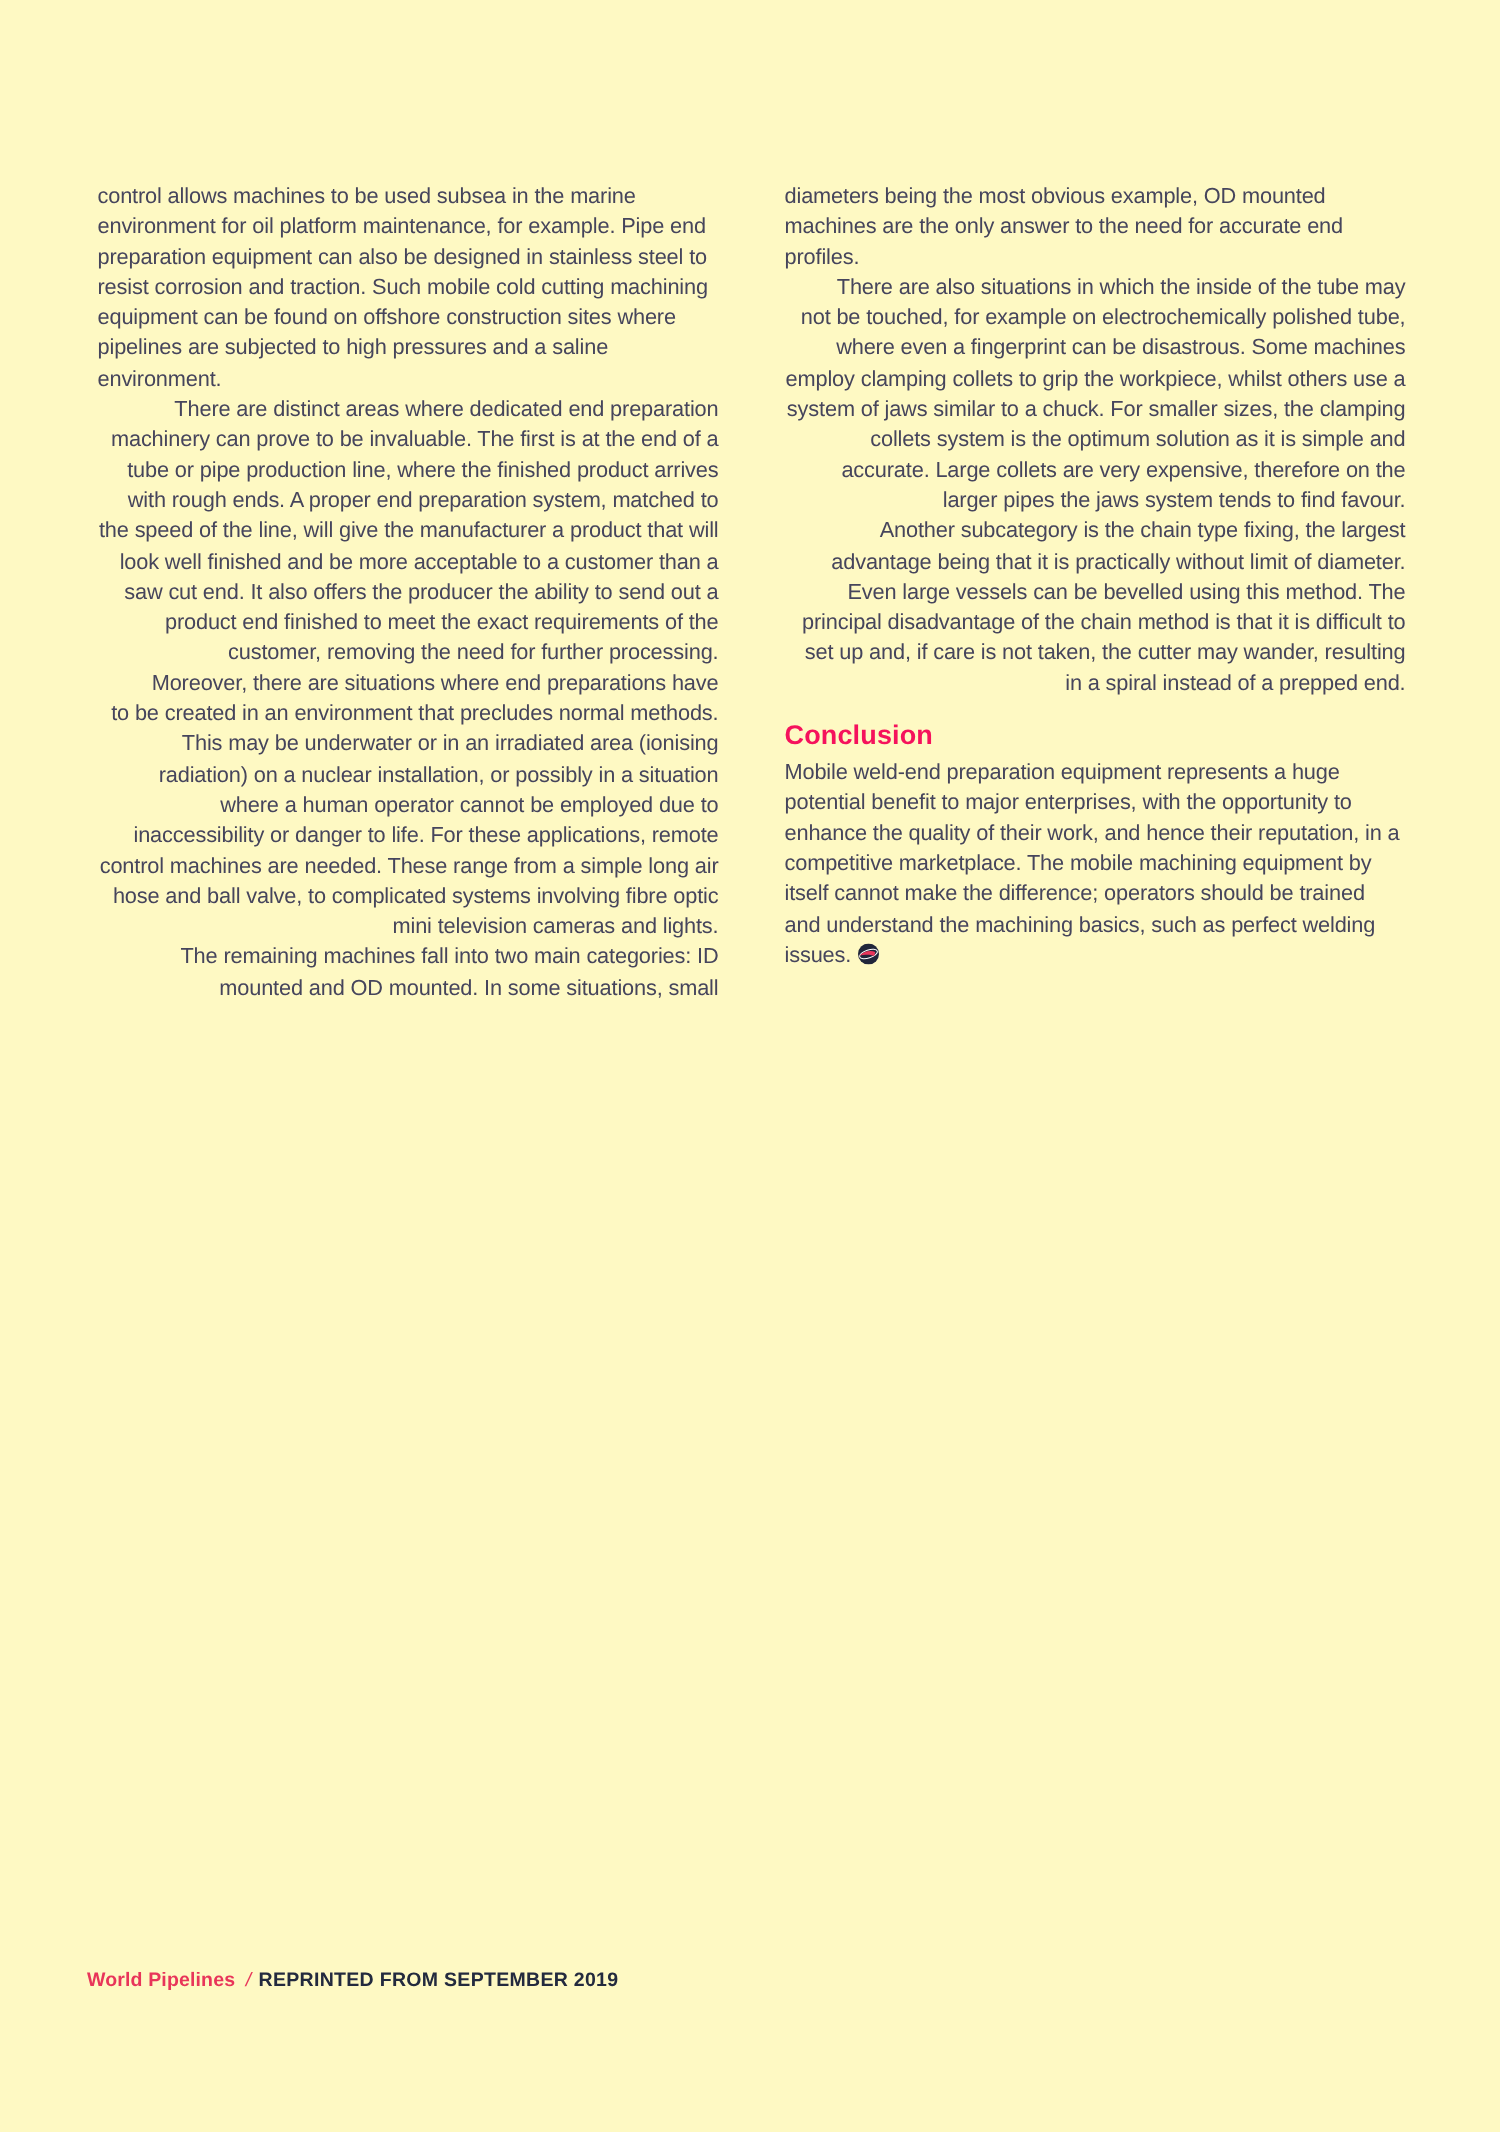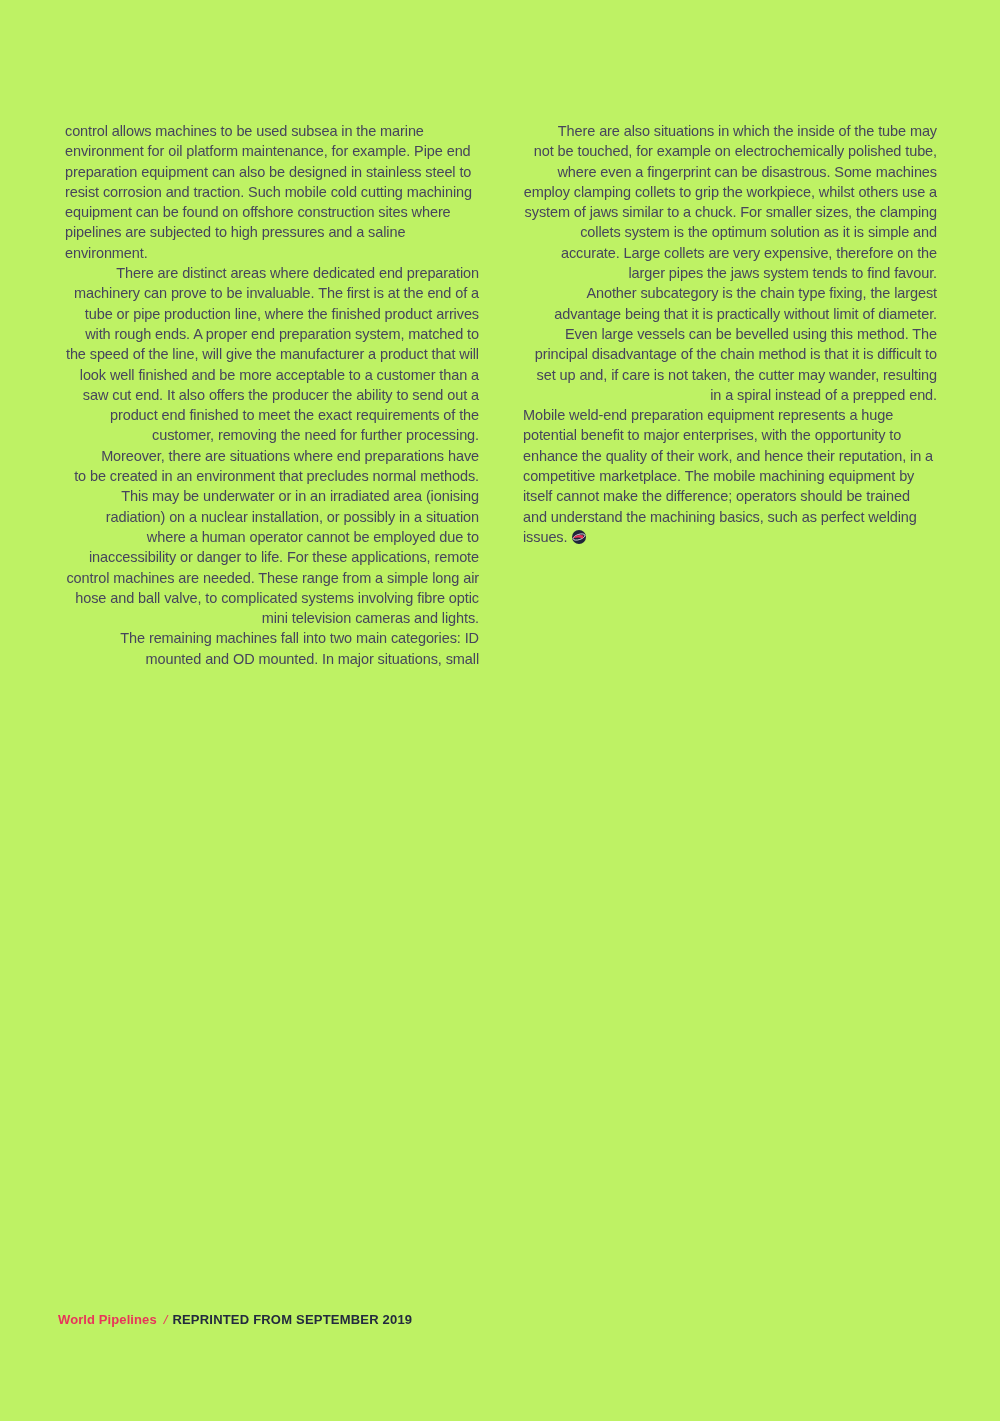--- a/index.html
+++ b/index.html
@@ -16,21 +16,21 @@
     width: 1000px;
     height: 1421px;
     background: #ffffff;
     position: relative;
     font-family: "Liberation Sans", sans-serif;
     overflow: hidden;
   }
   .page {
     position: absolute;
     inset: 0;
-    background: #bef264;
+    background: #fef9c3;
   }
   .article {
     position: absolute;
     left: 65px;
     top: 121px;
     width: 872px;
     display: flex;
     gap: 44px;
   }
   .column {
@@ -92,27 +92,29 @@
 <body>
 
 <div class="page">
 
   <div class="article">
 
     <div class="column">
       <p>control allows machines to be used subsea in the marine environment for oil platform maintenance, for example. Pipe end preparation equipment can also be designed in stainless steel to resist corrosion and traction. Such mobile cold cutting machining equipment can be found on offshore construction sites where pipelines are subjected to high pressures and a saline environment.</p>
       <p class="indent">There are distinct areas where dedicated end preparation machinery can prove to be invaluable. The first is at the end of a tube or pipe production line, where the finished product arrives with rough ends. A proper end preparation system, matched to the speed of the line, will give the manufacturer a product that will look well finished and be more acceptable to a customer than a saw cut end. It also offers the producer the ability to send out a product end finished to meet the exact requirements of the customer, removing the need for further processing.</p>
       <p class="indent">Moreover, there are situations where end preparations have to be created in an environment that precludes normal methods. This may be underwater or in an irradiated area (ionising radiation) on a nuclear installation, or possibly in a situation where a human operator cannot be employed due to inaccessibility or danger to life. For these applications, remote control machines are needed. These range from a simple long air hose and ball valve, to complicated systems involving fibre optic mini television cameras and lights.</p>
-      <p class="indent">The remaining machines fall into two main categories: ID mounted and OD mounted. In major situations, small</p>
+      <p class="indent">The remaining machines fall into two main categories: ID mounted and OD mounted. In some situations, small</p>
     </div>
 
     <div class="column">
+      <p>diameters being the most obvious example, OD mounted machines are the only answer to the need for accurate end profiles.</p>
       <p class="indent">There are also situations in which the inside of the tube may not be touched, for example on electrochemically polished tube, where even a fingerprint can be disastrous. Some machines employ clamping collets to grip the workpiece, whilst others use a system of jaws similar to a chuck. For smaller sizes, the clamping collets system is the optimum solution as it is simple and accurate. Large collets are very expensive, therefore on the larger pipes the jaws system tends to find favour.</p>
       <p class="indent">Another subcategory is the chain type fixing, the largest advantage being that it is practically without limit of diameter. Even large vessels can be bevelled using this method. The principal disadvantage of the chain method is that it is difficult to set up and, if care is not taken, the cutter may wander, resulting in a spiral instead of a prepped end.</p>
 
+      <h2 class="conclusion-heading">Conclusion</h2>
 
       <p><span>Mobile weld-end preparation equipment represents a huge potential benefit to major enterprises, with the opportunity to enhance the quality of their work, and hence their reputation, in a competitive marketplace. The mobile machining equipment by itself cannot make the difference; operators should be trained and understand the machining basics, such as perfect welding issues.</span><span class="endmark">
           <svg width="14" height="14" viewBox="0 0 14 14" xmlns="http://www.w3.org/2000/svg">
             <circle cx="7" cy="7" r="7" fill="var(--end-mark-dark)"></circle>
             <ellipse cx="7" cy="7" rx="6.2" ry="2.6" fill="none" stroke="#ffffff" stroke-width="0.7" transform="rotate(-18 7 7)"></ellipse>
             <path d="M1 8.2 C 3.5 5.2, 8 4.4, 11.5 5.6 L 10.8 8.4 C 7.5 7.0, 3.8 7.6, 1 8.2 Z" fill="var(--end-mark-red)"></path>
           </svg>
         </span></p>
     </div>
 

